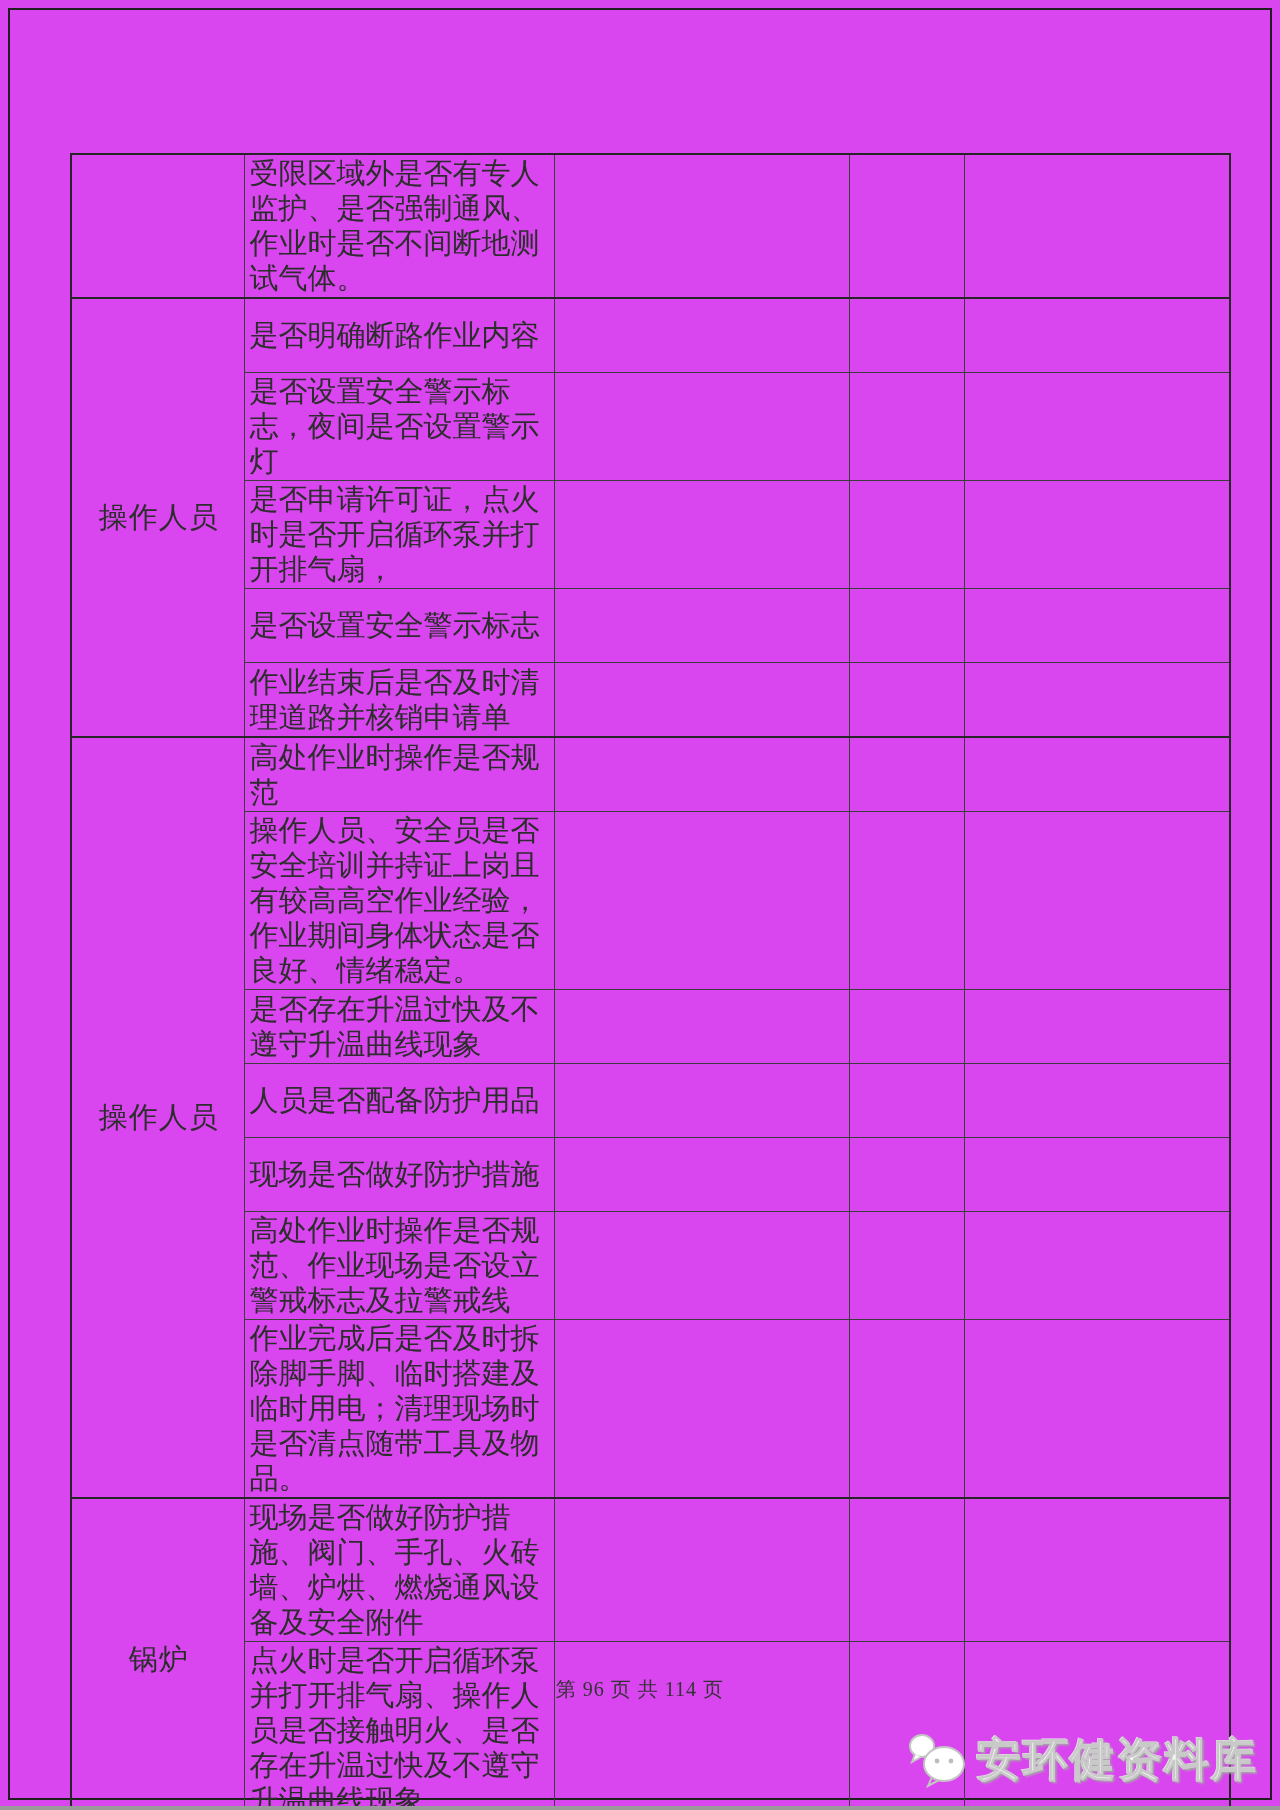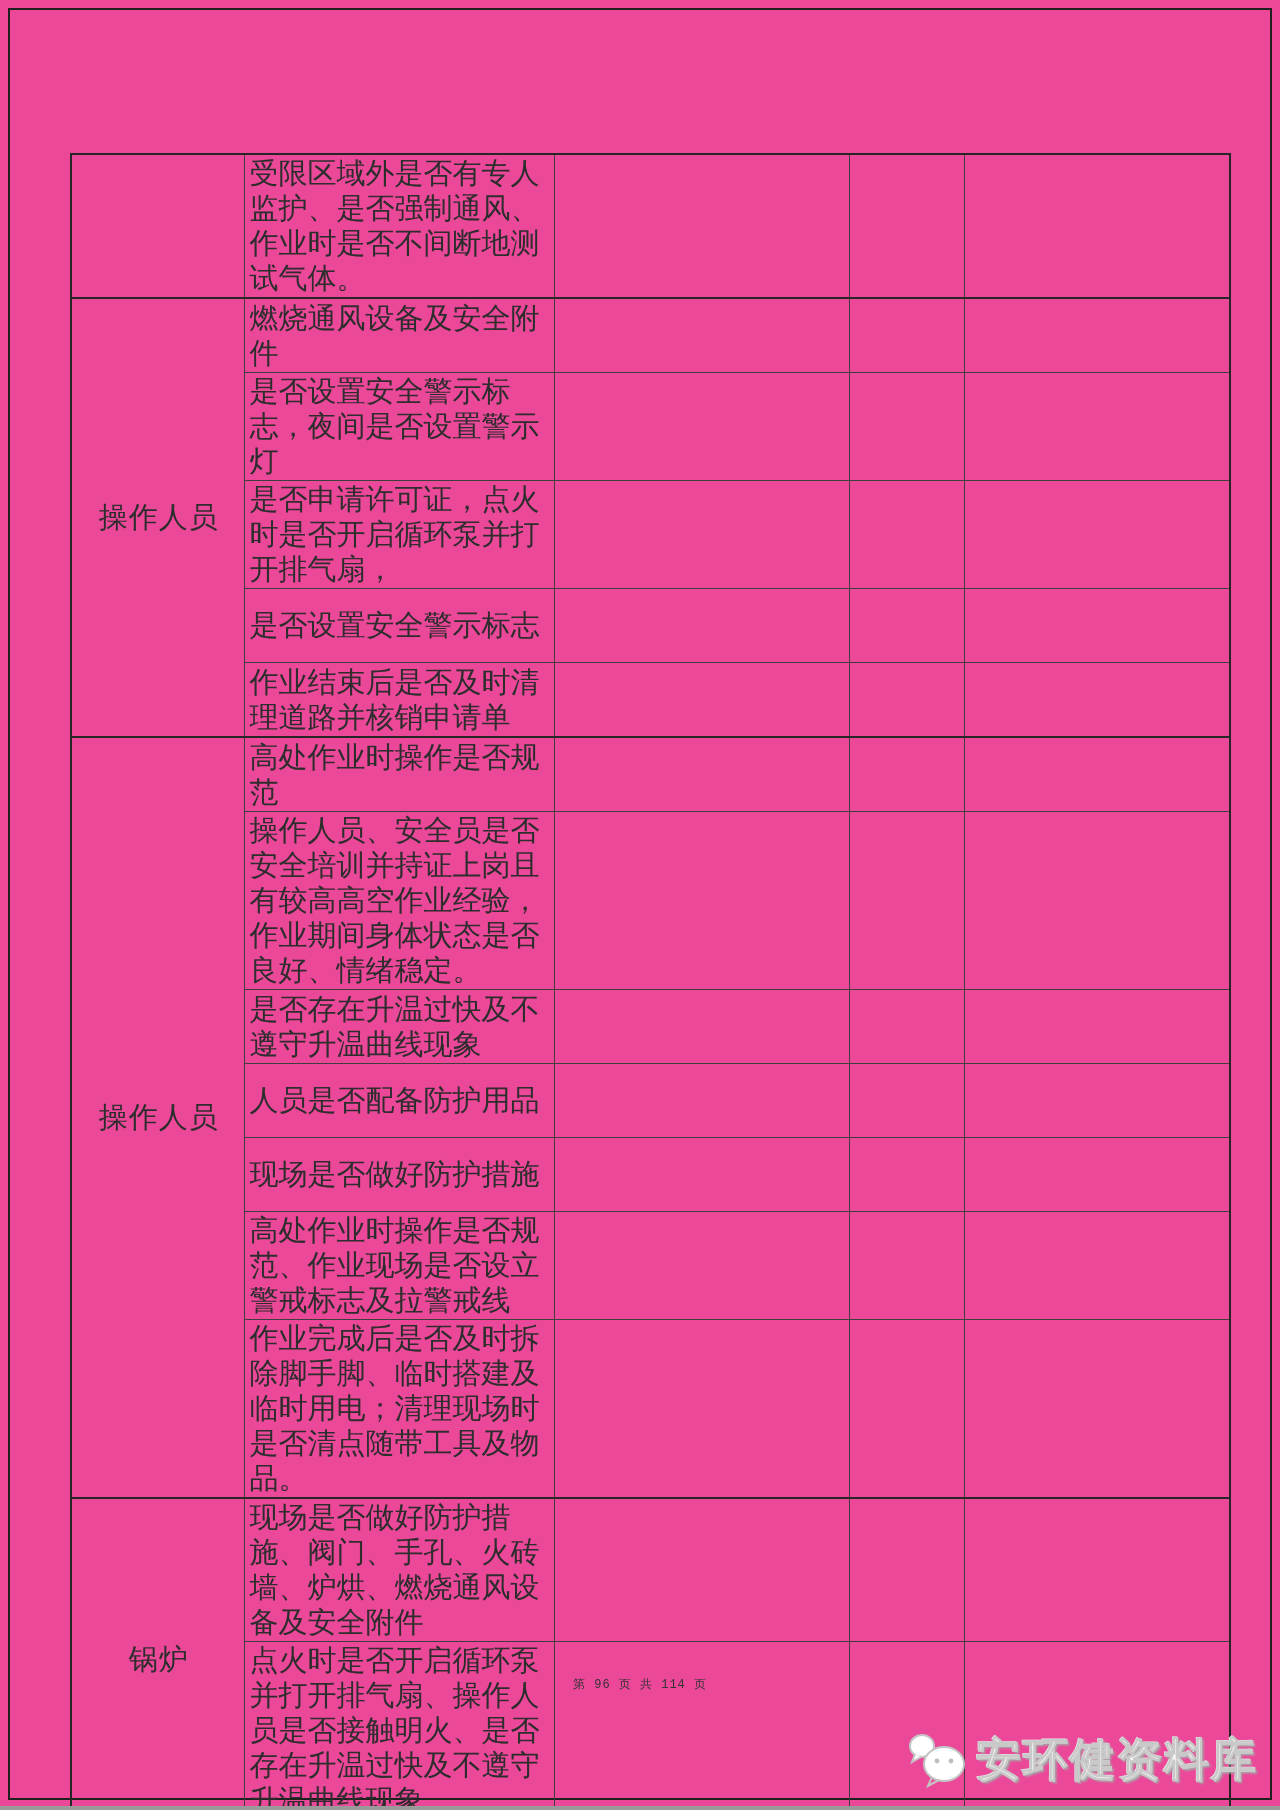--- a/index.html
+++ b/index.html
@@ -1,19 +1,19 @@
 <!DOCTYPE html>
 <html><head>
 <meta charset="utf-8">
 <style>
   html,body{margin:0;padding:0;background:#ffffff;}
   .page{
     position:relative;
     width:1280px;height:1810px;
-    background:#ec4899;
+    background:#d946ef;
     overflow:hidden;
     font-family:"Liberation Serif","DejaVu Serif",serif;
     color:#2d2d2d;
   }
   .page-border{
     position:absolute;
     left:8px;top:8px;right:8px;bottom:10px;
     border:2px solid #1f1f1f;
     pointer-events:none;
   }
@@ -42,24 +42,24 @@
   td.cat-cell{
     text-align:center;
     padding:1px 2px;
     letter-spacing:1px;
   }
   td.item-cell{text-align:left;}
   .footer{
     position:absolute;
     left:0;right:0;top:1676px;
     text-align:center;
-    font-size:12px;
+    font-size:20px;
     letter-spacing:1px;
     color:#333333;
-    font-family:Liberation Mono, monospace;
+    font-family:Liberation Serif, serif;
   }
   .brand{
     position:absolute;
     right:22px;top:1730px;
     display:flex;align-items:center;gap:8px;
     user-select:none;
   }
   .brand-text{
     font-family:Liberation Mono, monospace;
     font-weight:bold;
@@ -89,21 +89,21 @@
     <tbody>
         <tr class="section-start">
           <td class="cat-cell" rowspan="1"></td>
           <td class="item-cell">受限区域外是否有专人监护、是否强制通风、作业时是否不间断地测试气体。</td>
           <td></td>
           <td></td>
           <td></td>
         </tr>
         <tr class="section-start">
           <td class="cat-cell" rowspan="5">操作人员</td>
-          <td class="item-cell">燃烧通风设备及安全附件</td>
+          <td class="item-cell">是否明确断路作业内容</td>
           <td></td>
           <td></td>
           <td></td>
         </tr>
         <tr>
           <td class="item-cell">是否设置安全警示标志，夜间是否设置警示灯</td>
           <td></td>
           <td></td>
           <td></td>
         </tr>

